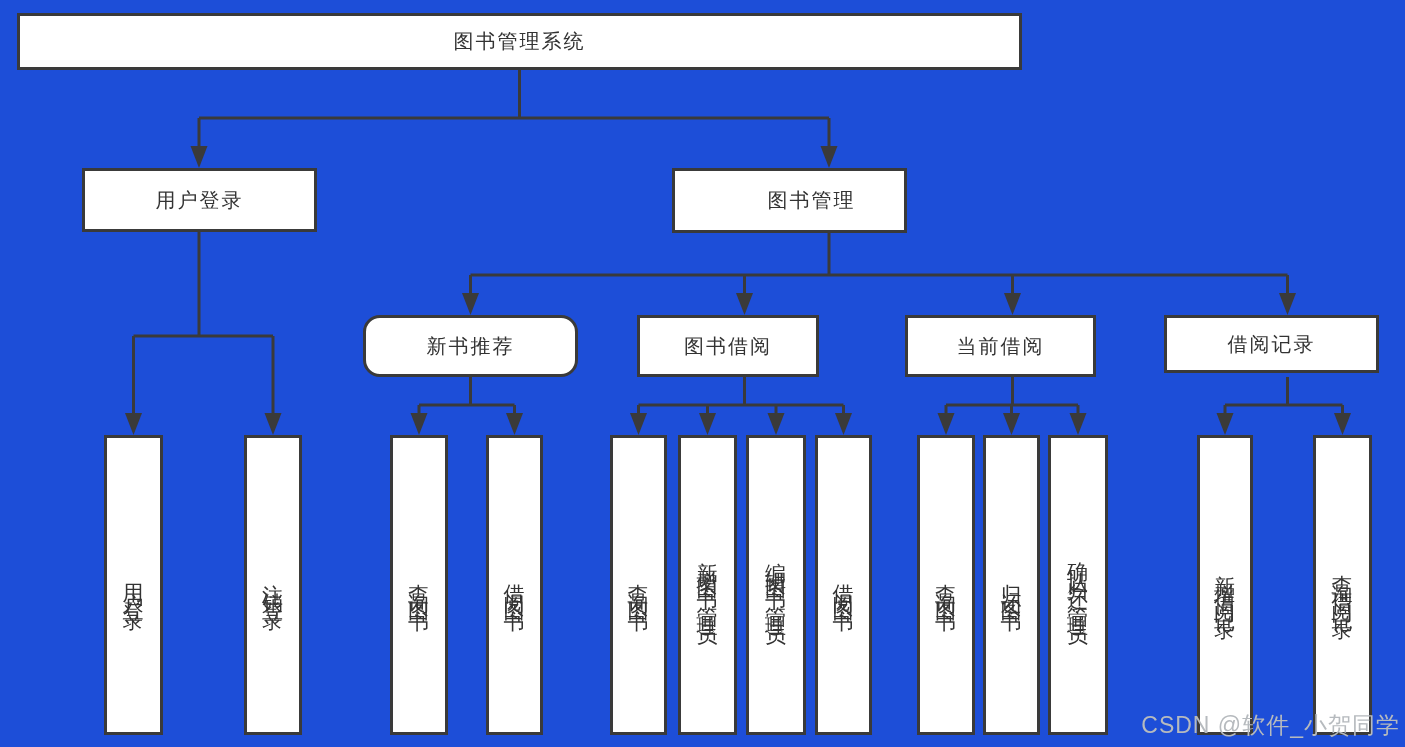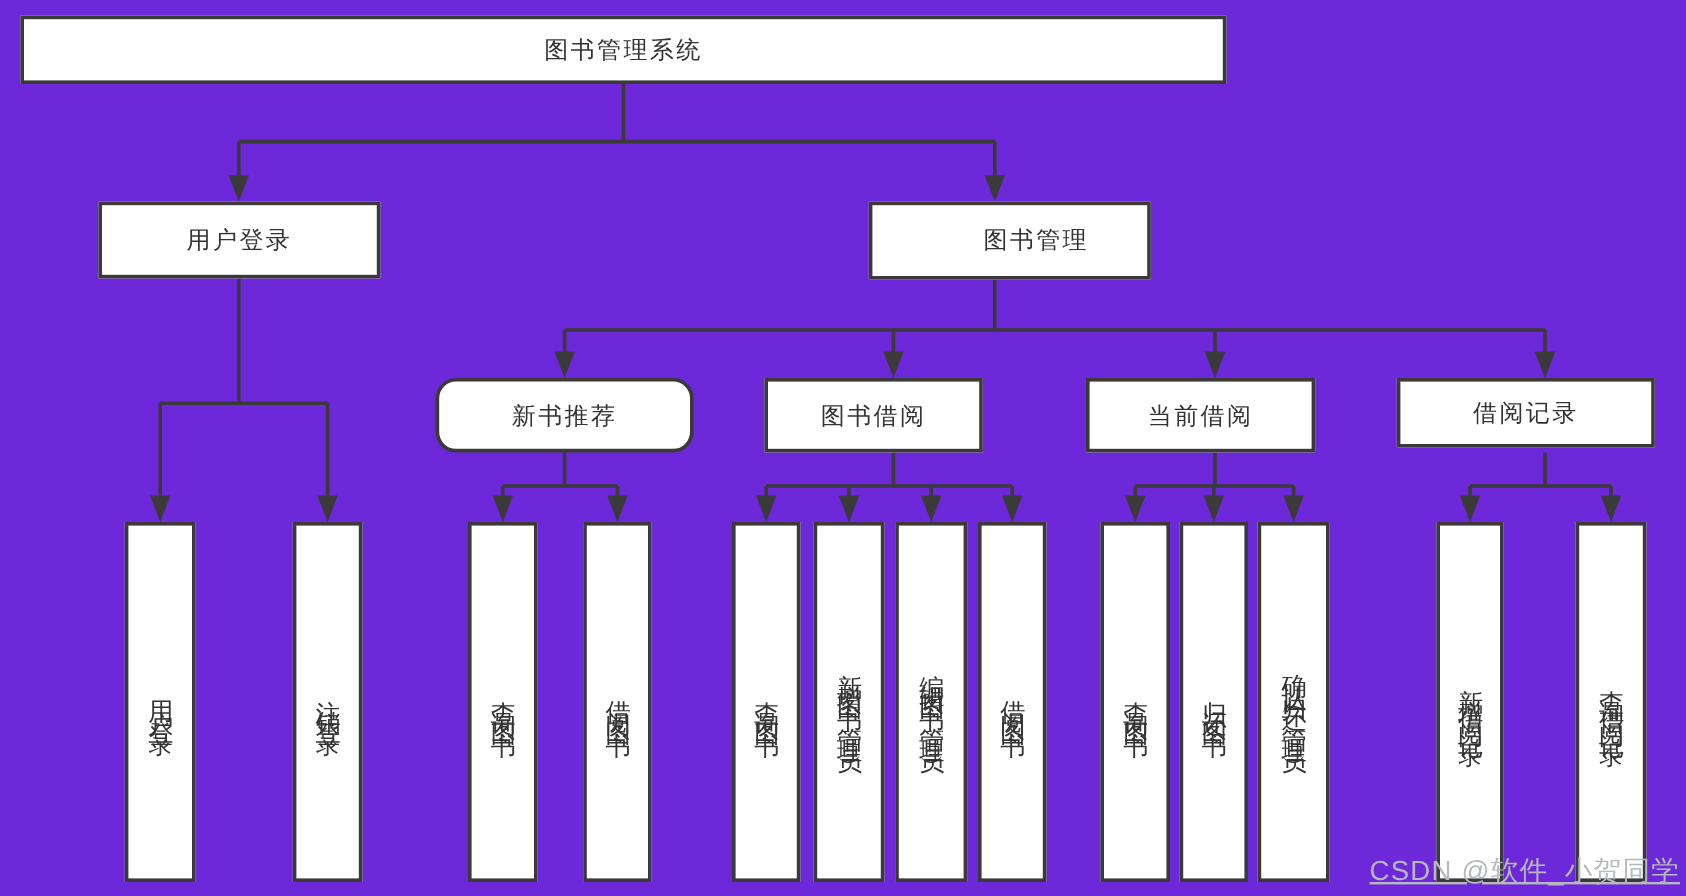--- a/index.html
+++ b/index.html
@@ -1,55 +1,55 @@
 <!DOCTYPE html>
 <html><head>
 <meta charset="utf-8">
 <style>
   html,body{margin:0;padding:0;background:#fff;}
   .stage{
-    position:relative;width:1405px;height:747px;background:#6d28d9;
+    position:relative;width:1405px;height:747px;background:#1d4ed8;
     font-family:"Liberation Sans","DejaVu Sans",sans-serif;color:#333333;overflow:hidden;
   }
   svg.connectors{position:absolute;left:0;top:0;z-index:1;}
   .box{
     position:absolute;background:#ffffff;border:3px solid #3a3a3a;
     display:flex;align-items:center;justify-content:center;
     box-sizing:border-box;z-index:2;
   }
   .hbox{font-size:20px;letter-spacing:2px;white-space:nowrap;}
   .vbox{
     writing-mode:vertical-rl;text-orientation:mixed;
     font-size:21px;letter-spacing:9px;line-height:1;
   }
   
   .n-root{left:17px;top:13px;width:1005px;height:57px;}
   .n-l2a{left:82px;top:168px;width:235px;height:64px;}
-  .n-l2b{left:724px;top:168px;width:235px;height:65px;padding-left:44px;}
+  .n-l2b{left:672px;top:168px;width:235px;height:65px;padding-left:44px;}
   .n-l3a{left:363px;top:315px;width:215px;height:62px;border-radius:17px;}
   .n-l3b{left:637px;top:315px;width:182px;height:62px;}
   .n-l3c{left:905px;top:315px;width:191px;height:62px;font-family:Liberation Mono, monospace;}
   .n-l3d{left:1164px;top:315px;width:215px;height:58px;}
   
   .v1{left:104px;top:435px;width:59px;height:300px;}
   .v2{left:244px;top:435px;width:58px;height:300px;}
   .v3{left:390px;top:435px;width:58px;height:300px;}
   .v4{left:486px;top:435px;width:57px;height:300px;}
   .v5{left:610px;top:435px;width:57px;height:300px;}
   .v6{left:678px;top:435px;width:59px;height:300px;}
   .v7{left:746px;top:435px;width:60px;height:300px;}
   .v8{left:815px;top:435px;width:57px;height:300px;}
   .v9{left:917px;top:435px;width:58px;height:300px;}
   .v10{left:983px;top:435px;width:57px;height:300px;}
   .v11{left:1048px;top:435px;width:60px;height:300px;}
   .v12{left:1197px;top:435px;width:56px;height:300px;}
   .v13{left:1313px;top:435px;width:59px;height:300px;}
   .watermark{
     position:absolute;right:5px;bottom:6px;z-index:6;
-    font-size:23px;letter-spacing:1px;color:#b6babe;white-space:nowrap;text-decoration:underline;
+    font-size:23px;letter-spacing:1px;color:#b6babe;white-space:nowrap;
   }
 </style>
 </head>
 <body>
 
 <div class="stage">
 
   <svg class="connectors" width="1405" height="747" viewBox="0 0 1405 747">
     <g stroke="#3a3a3a" stroke-width="3" fill="none">
 

